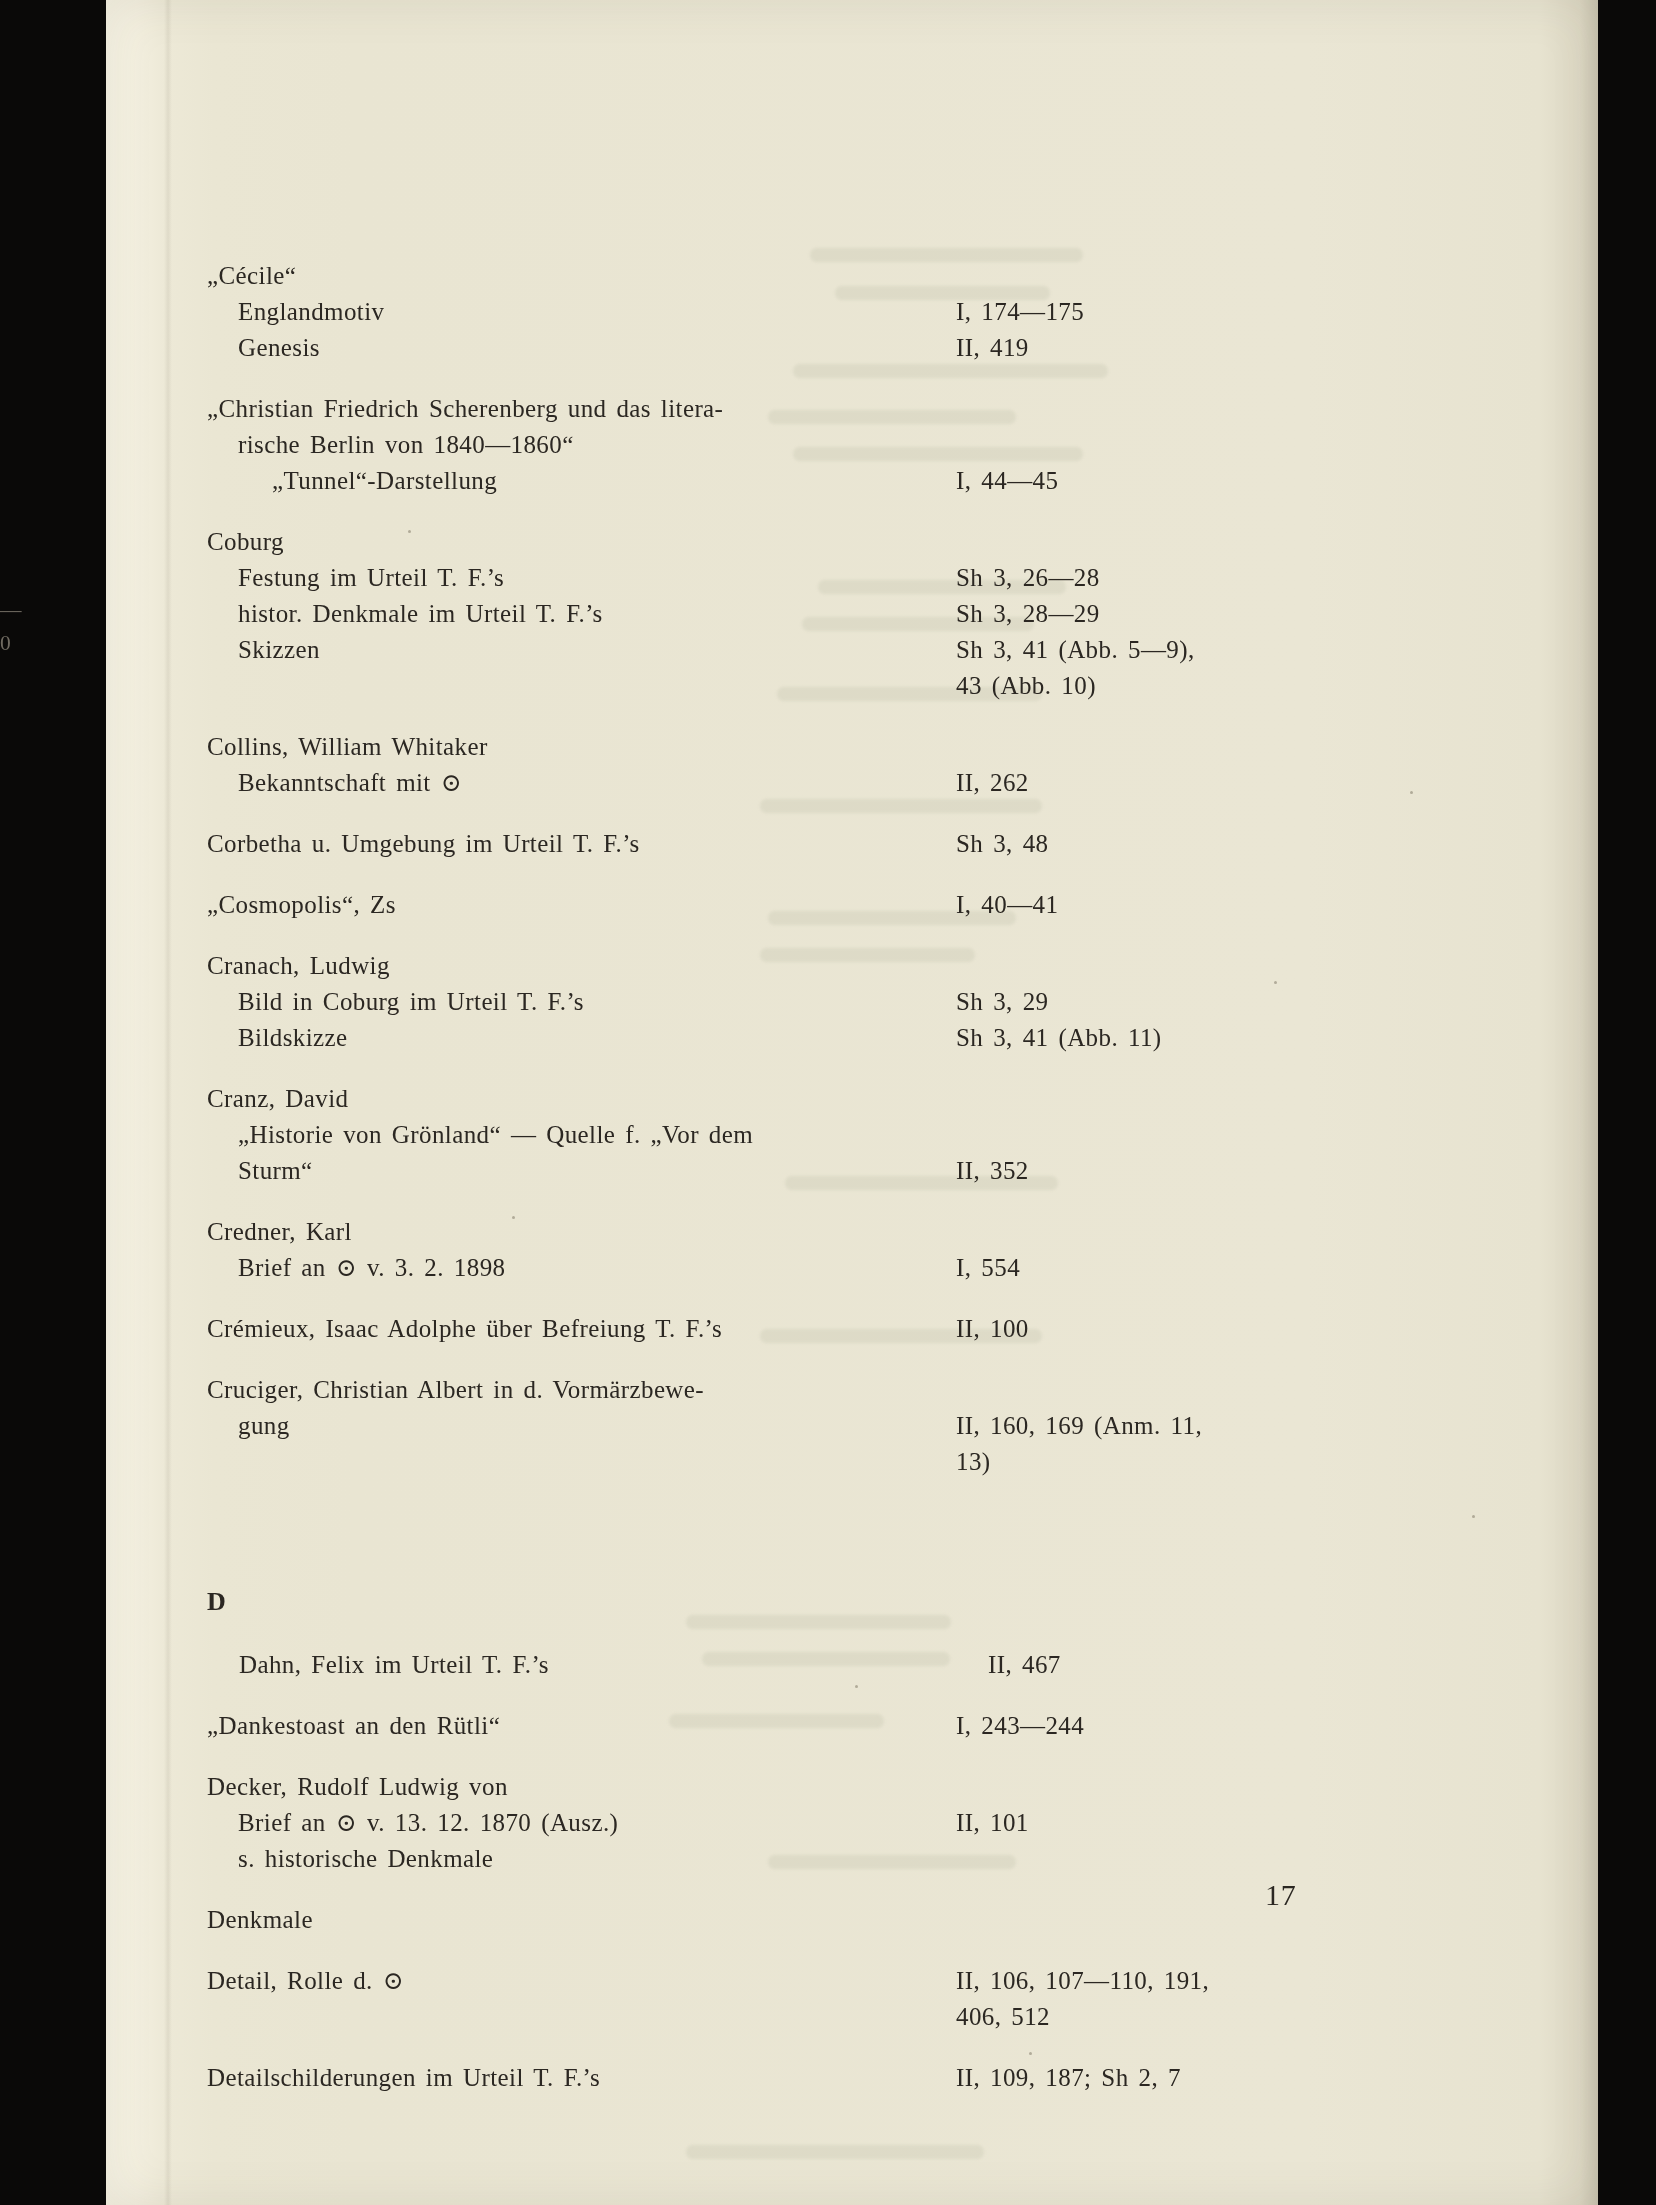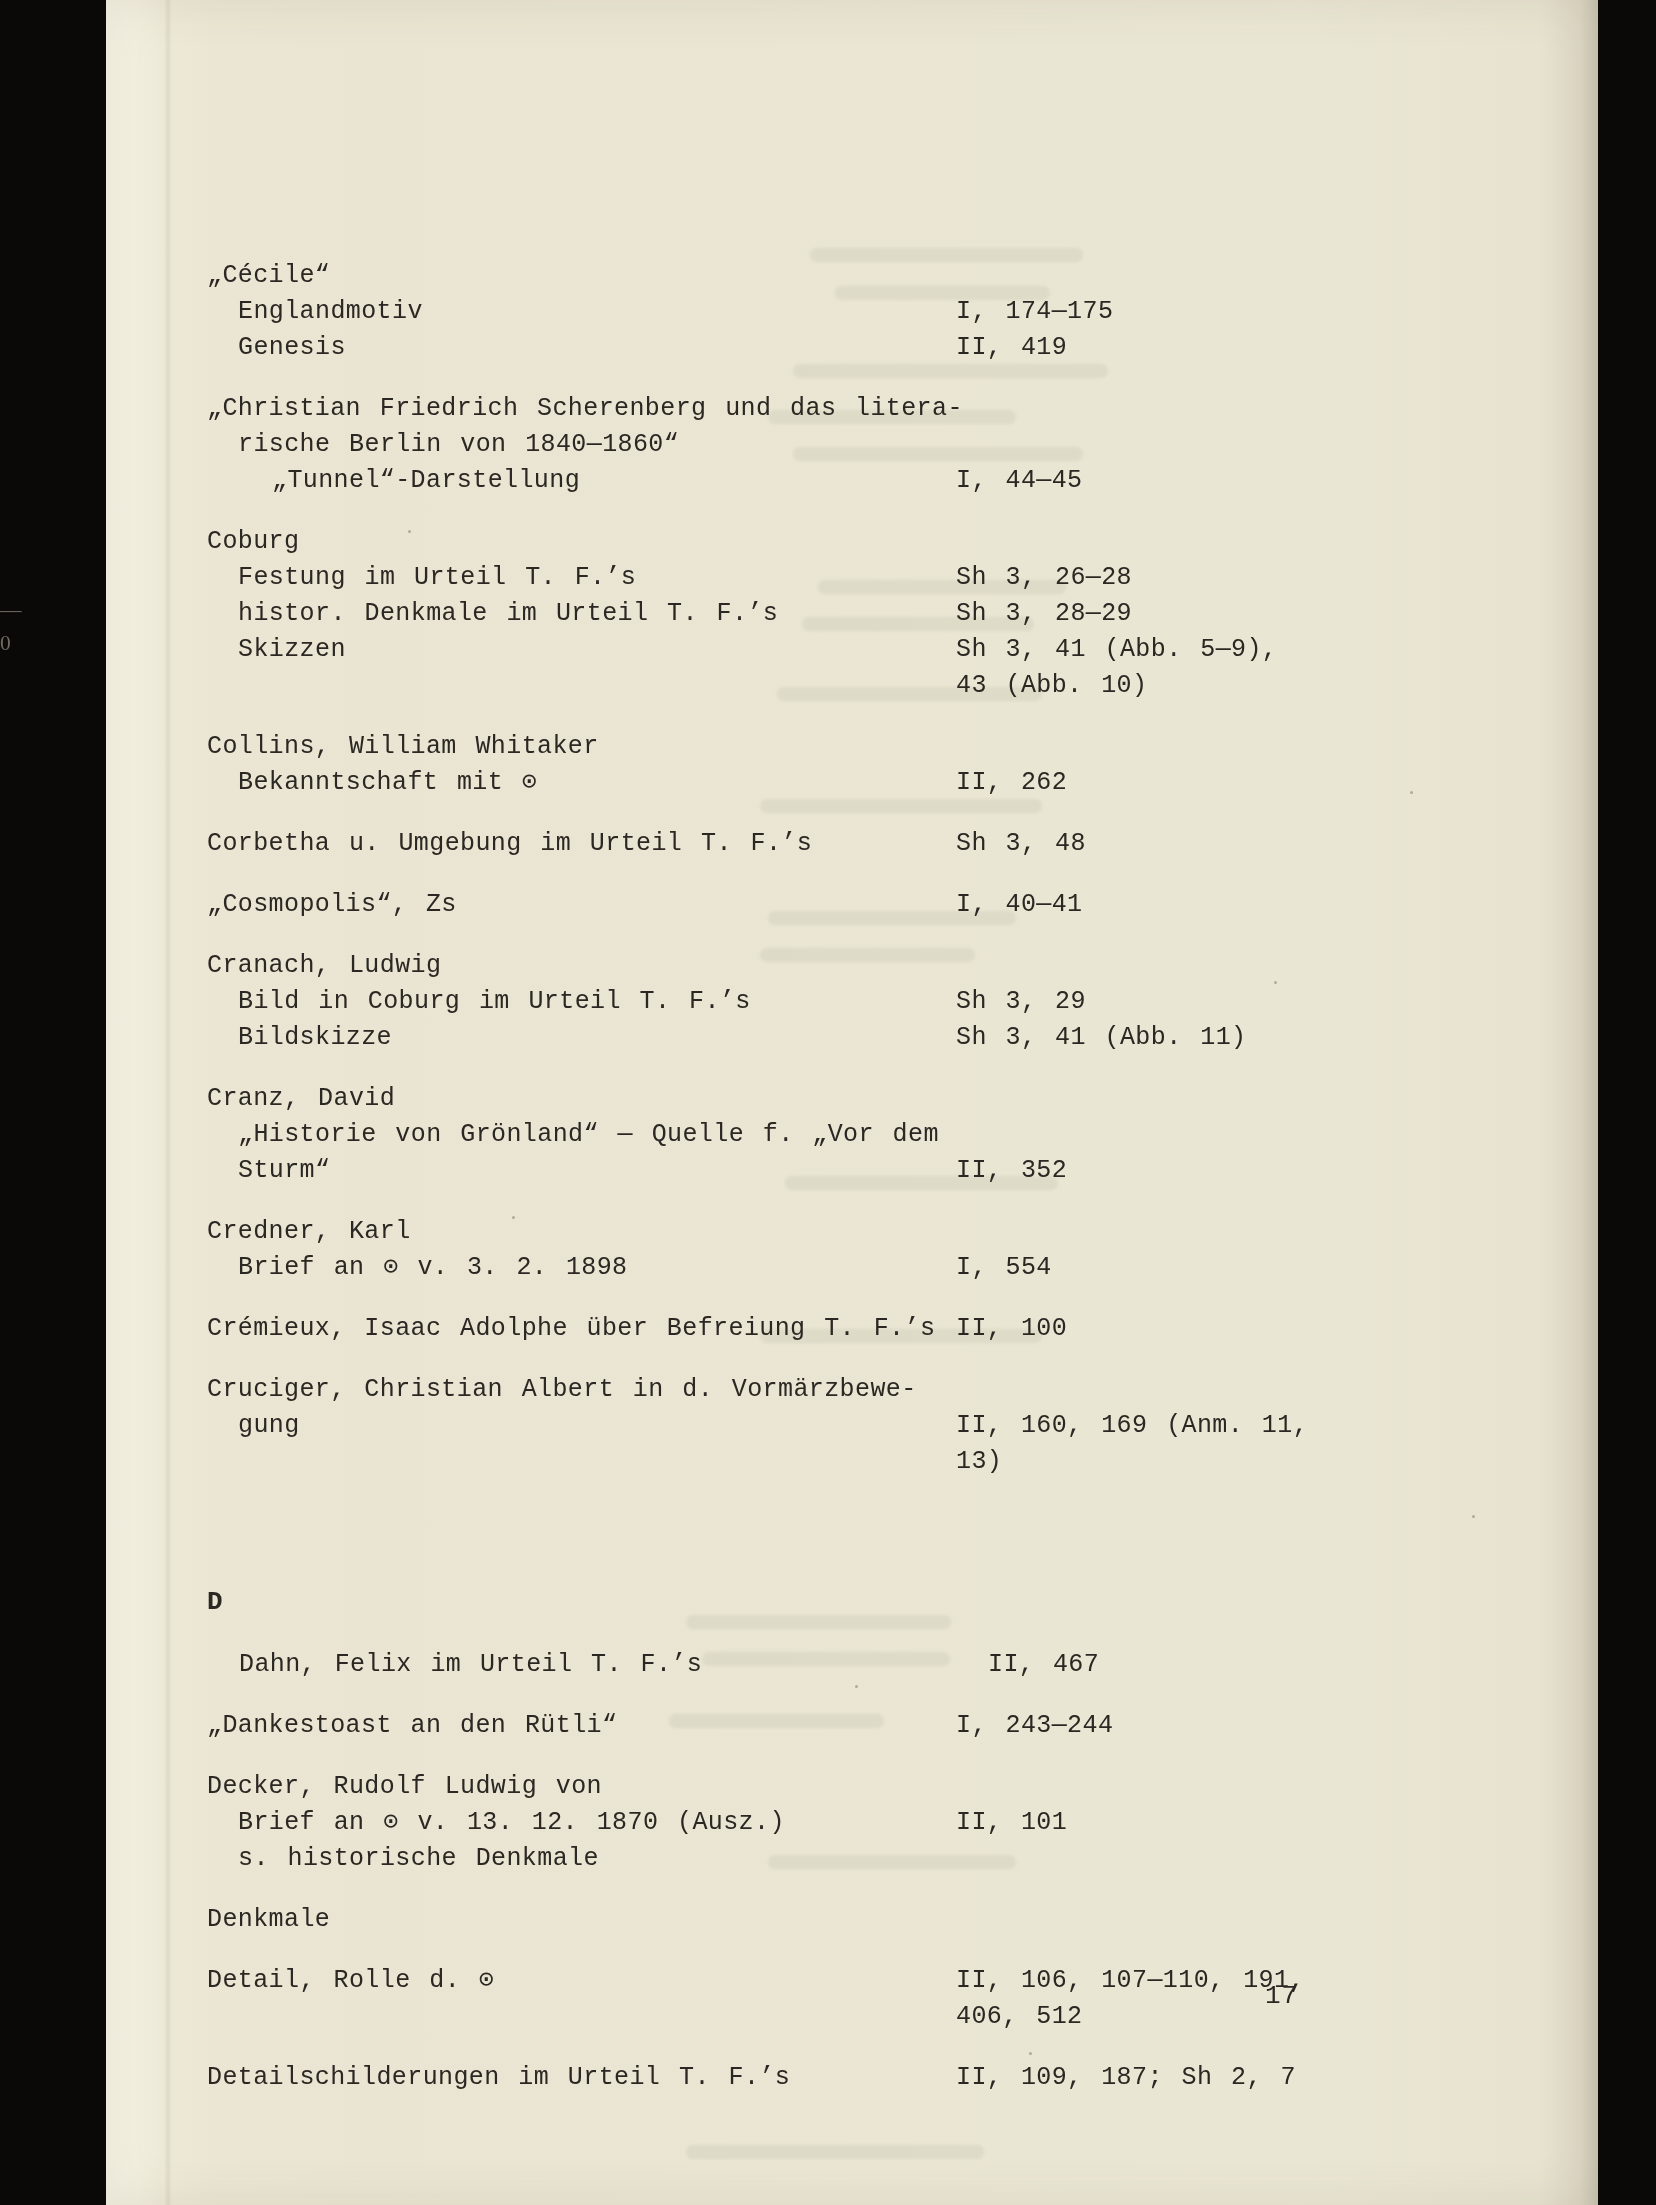--- a/index.html
+++ b/index.html
@@ -10,42 +10,41 @@
   }
   .photo-bg{position:absolute;top:0;height:100%;background:#0a0908;}
   .bg-left{left:0;width:106px;}
   .bg-right{right:0;width:58px;}
   .page{
     position:absolute;left:106px;top:0;width:1492px;height:2205px;
     background:linear-gradient(90deg,
       #f6f3e4 0px,#f3efdf 31px,#ede9d7 58px,#eae6d3 108px,
       #e9e5d2 248px,#eae6d4 1201px,#e7e3d0 1433px,#dcd7c3 1474px,#c9c4b0 1492px);
     box-shadow:inset 0 0 50px rgba(90,80,55,0.10);
-    font-family:Liberation Mono, monospace;
   }
   .crease{
     position:absolute;left:58px;top:0;width:8.3px;height:100%;
     background:linear-gradient(90deg,rgba(0,0,0,0),rgba(60,50,30,0.08),rgba(0,0,0,0));
   }
   .text-block{
     position:absolute;left:101px;top:258px;width:1342px;
     font-size:25px;line-height:36px;color:#2b2722;
     letter-spacing:0.4px;word-spacing:3.3px;
   }
   .row{position:relative;min-height:36px;white-space:nowrap;}
   .i1{padding-left:31px;}
   .i2{padding-left:65px;}
   .ref{position:absolute;left:749px;top:0;letter-spacing:0.4px;}
   .gap{margin-top:25px;}
   .gap-d{margin-top:104px;}
   .gap-ad{margin-top:26.5px;margin-left:32px;}
   .d-header{font-weight:bold;font-size:26px;}
   .page-number{
-    position:absolute;left:1159px;top:1981px;
-    font-size:26px;color:#2b2722;letter-spacing:0.8px;
+    position:absolute;left:1159px;top:1878px;
+    font-size:30px;color:#2b2722;letter-spacing:0.8px;
   }
   .frag{position:absolute;color:#6f6a60;font-size:21.5px;font-family:"Liberation Serif",serif;}
   .frag-dash{left:0px;top:598px;}
   .frag-zero{left:0px;top:631px;}
   .bt{
     position:absolute;height:14px;border-radius:7.5px;
     background:rgba(122,126,96,0.10);filter:blur(1.7px);
   }
   .speck{position:absolute;width:3.3px;height:3.3px;border-radius:50%;background:rgba(60,50,30,0.32);}
 </style>

